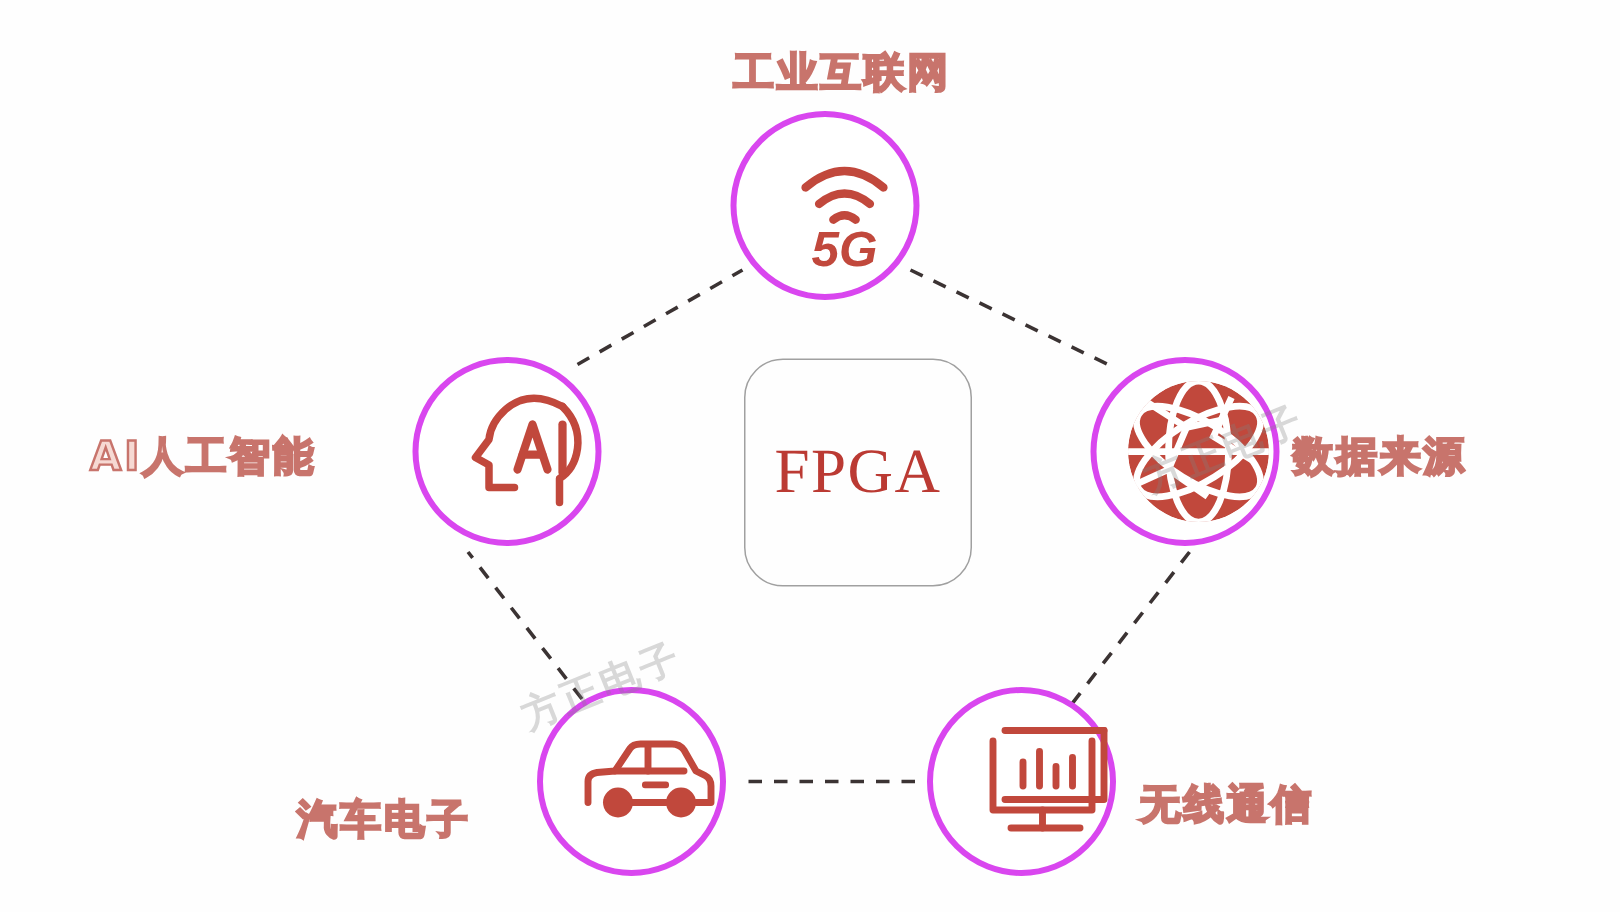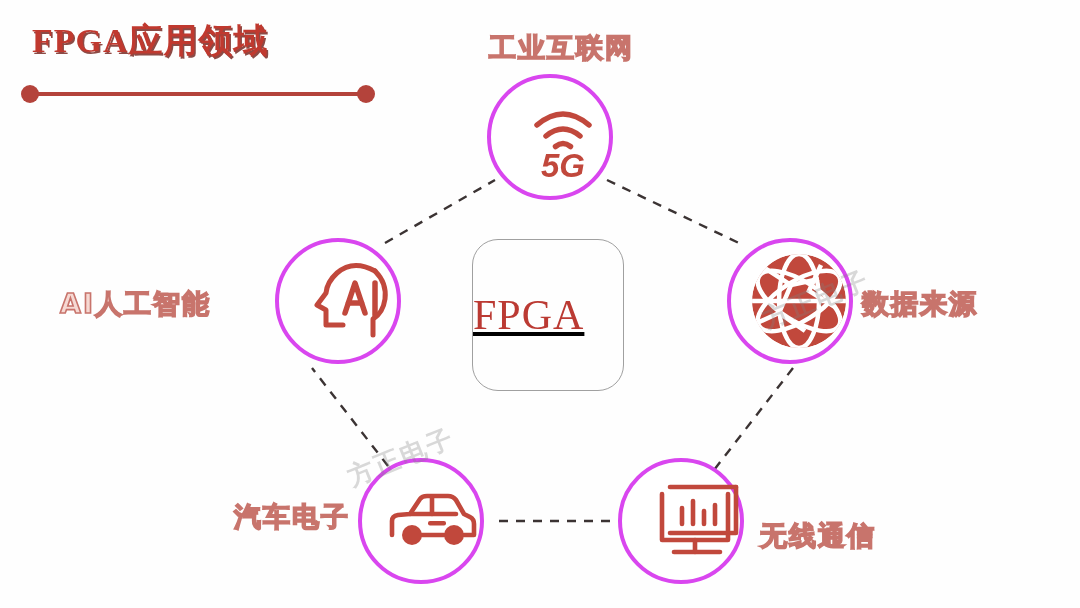--- a/index.html
+++ b/index.html
@@ -55,32 +55,31 @@
     left: 0;
     top: 0;
     width: 1080px;
     height: 608px;
     pointer-events: none;
   }
 
   
   #center-node {
     position: absolute;
-    left: 472px;
+    left: 496px;
     top: 239px;
     width: 152px;
     height: 152px;
     border: 1.5px solid #a0a0a0;
     border-radius: 26px;
     background: #fefefe;
     display: flex;
     align-items: center;
-    justify-content: flex-start;
+    justify-content: center;
     box-sizing: border-box;
-    text-decoration: underline;
   }
   #center-label {
     font-family: "Liberation Serif", "DejaVu Serif", serif;
     font-size: 42px;
     letter-spacing: 1px;
     color: #bb3a33;
   }
 
   
   .node {
@@ -114,21 +113,21 @@
   #node-wireless .node-circle { left: 487px; top: 74px; }
   #node-wireless .node-label  { left: 489px; top: 30px; }
 
   #node-ai .node-circle { left: 275px; top: 238px; }
   #node-ai .node-label  { left: 60px;  top: 286px; }
 
   #node-industrial .node-circle { left: 727px; top: 238px; }
   #node-industrial .node-label  { left: 862px; top: 286px; }
 
   #node-auto .node-circle { left: 358px; top: 458px; }
-  #node-auto .node-label  { left: 198px; top: 499px; margin-left: 36px; }
+  #node-auto .node-label  { left: 198px; top: 528px; }
 
   #node-datacenter .node-circle { left: 618px; top: 458px; }
   #node-datacenter .node-label  { left: 760px; top: 518px; }
 
   .icon-svg { display: block; }
 
   
   .watermark {
     position: absolute;
     font-family: "DejaVu Sans", "Liberation Sans", sans-serif;
@@ -154,28 +153,20 @@
     color: #b3766f;
     letter-spacing: 0.5px;
     white-space: nowrap;
   }
 </style>
 </head>
 <body>
 
 <div id="stage">
 
-  <div id="title-block">
-    <div id="page-title">FPGA应用领域</div>
-    <svg id="title-rule" viewBox="0 0 360 20" width="360" height="20">
-      <line x1="12" y1="10" x2="348" y2="10" stroke="#b4433b" stroke-width="4"></line>
-      <circle cx="12" cy="10" r="9" fill="#b4433b"></circle>
-      <circle cx="348" cy="10" r="9" fill="#b4433b"></circle>
-    </svg>
-  </div>
 
   <svg id="connectors" viewBox="0 0 1080 608" width="1080" height="608">
     <g stroke="#3b3333" stroke-width="2.4" fill="none" stroke-dasharray="9 8" stroke-linecap="butt">
 
       <line x1="385" y1="243" x2="495" y2="180"></line>
 
       <line x1="607" y1="180" x2="743" y2="245"></line>
 
       <line x1="793" y1="368" x2="714" y2="470"></line>
 

